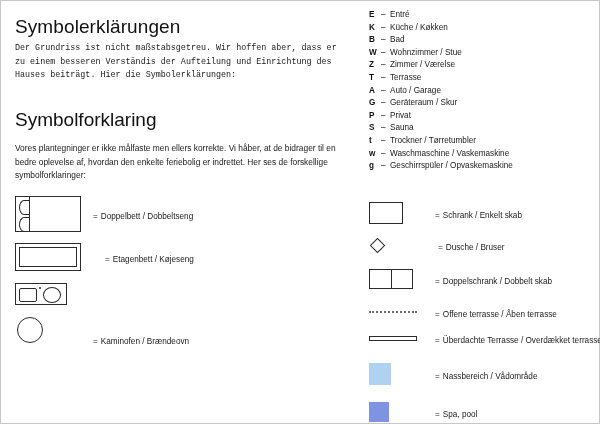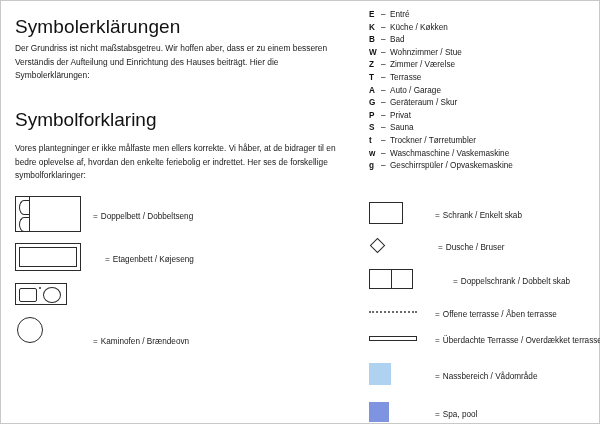--- a/index.html
+++ b/index.html
@@ -34,20 +34,21 @@
     color: #111;
   }
   .intro-de {
     position: absolute;
     left: 14px;
     top: 33px;
     width: 330px;
     font-size: 8.4px;
     line-height: 13.2px;
     color: #1a1a1a;
+    font-family: Liberation Mono, monospace;
   }
   .title-da {
     position: absolute;
     left: 14px;
     top: 95px;
     font-size: 19px;
     font-weight: normal;
     color: #111;
   }
   .intro-da {
@@ -368,21 +369,21 @@
 
     <div class="sym-row" style="height:28px;">
       <div class="sym-art" style="width:52px;display:flex;justify-content:flex-start;padding-left:3px;">
         <div class="diamond"></div>
       </div>
       <div style="margin-left:14px;white-space:nowrap;">
         <span class="eq">=</span><span class="sym-label">Dusche / Bruser</span>
       </div>
     </div>
 
-    <div class="sym-row" style="height:36px;margin-top:2px;gap:18px;">
+    <div class="sym-row" style="height:36px;margin-top:2px;">
       <div class="sym-art" style="width:52px;">
         <div class="cab" style="width:44px;height:20px;">
           <div class="mid"></div>
         </div>
       </div>
       <div style="margin-left:14px;white-space:nowrap;">
         <span class="eq">=</span><span class="sym-label">Doppelschrank / Dobbelt skab</span>
       </div>
     </div>
 

